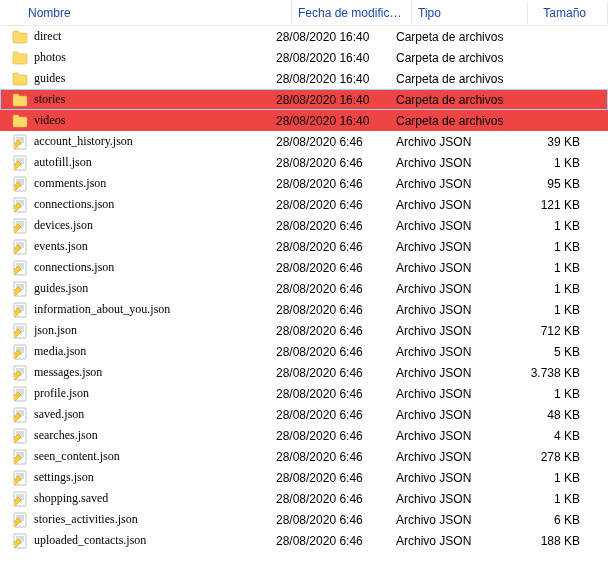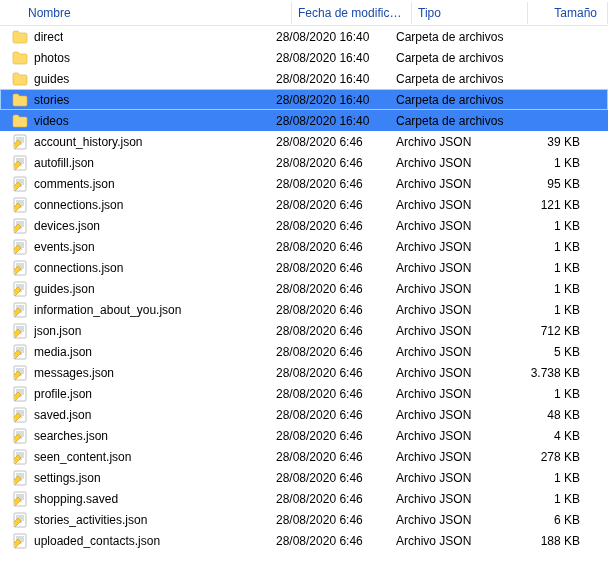--- a/index.html
+++ b/index.html
@@ -27,35 +27,35 @@
     padding: 4px 6px;
     border-right: 1px solid #e5e5e5;
     white-space: nowrap;
     overflow: hidden;
     text-overflow: ellipsis;
     cursor: default;
   }
   .col-name   { width: 270px; display:flex; align-items:center; }
   .col-date   { width: 120px; }
   .col-type   { width: 116px; }
-  .col-size   { width: 80px; text-align: right; padding-right: 10px; }
+  .col-size   { width: 80px; text-align: right; padding-right: 21px; }
   .row .col-name { padding-left: 12px; }
   .row.selected {
-    background: #3b82f6;
+    background: #ef4444;
   }
   .row.selected.outline {
      box-shadow: inset 0 0 0 1px #99d1ff;
   }
   .icon {
     width: 16px; height: 16px;
     margin-right: 6px;
     flex-shrink: 0;
     display:inline-block;
   }
-  .label { white-space: nowrap; overflow: hidden; text-overflow: ellipsis; }
+  .label { white-space: nowrap; overflow: hidden; text-overflow: ellipsis; font-family: Liberation Serif, serif; }
   .cell { padding: 0 6px; white-space: nowrap; overflow:hidden; }
 </style>
 </head>
 <body>
 
 <div class="table">
 
   <div class="header-row">
     <div class="header-cell col-name">Nombre</div>
     <div class="header-cell col-date">Fecha de modifica...</div>

